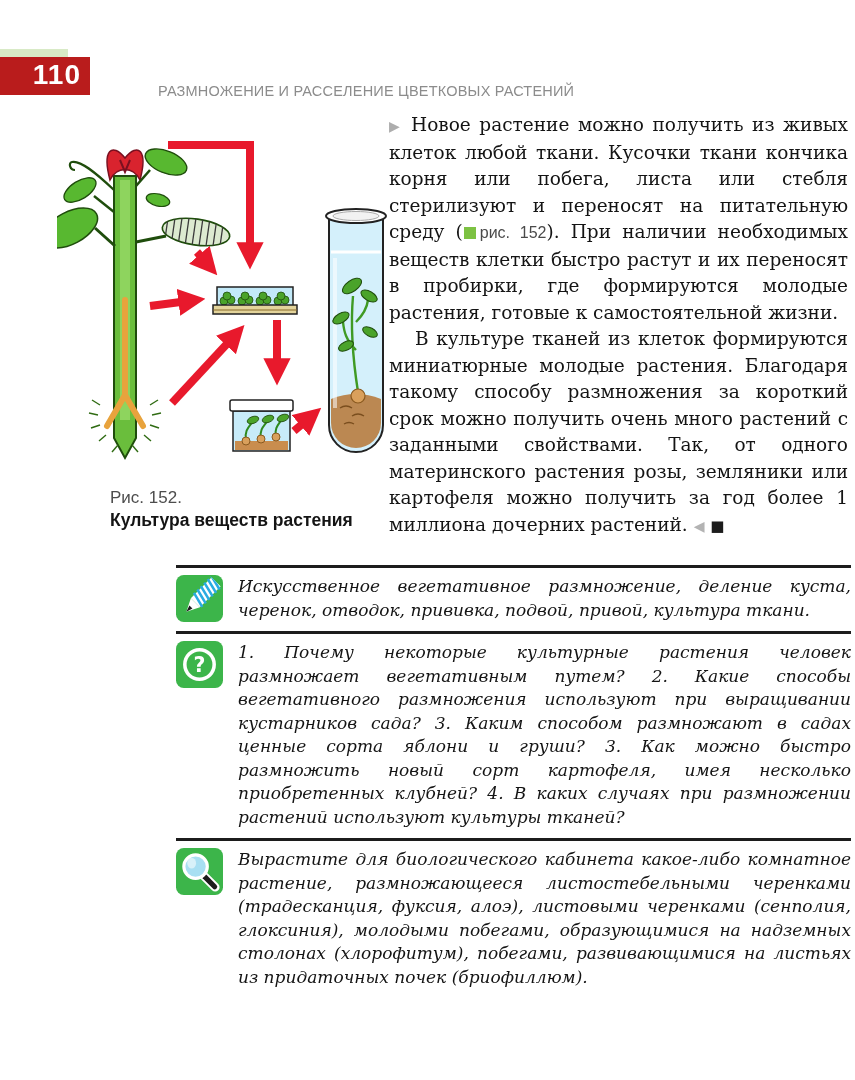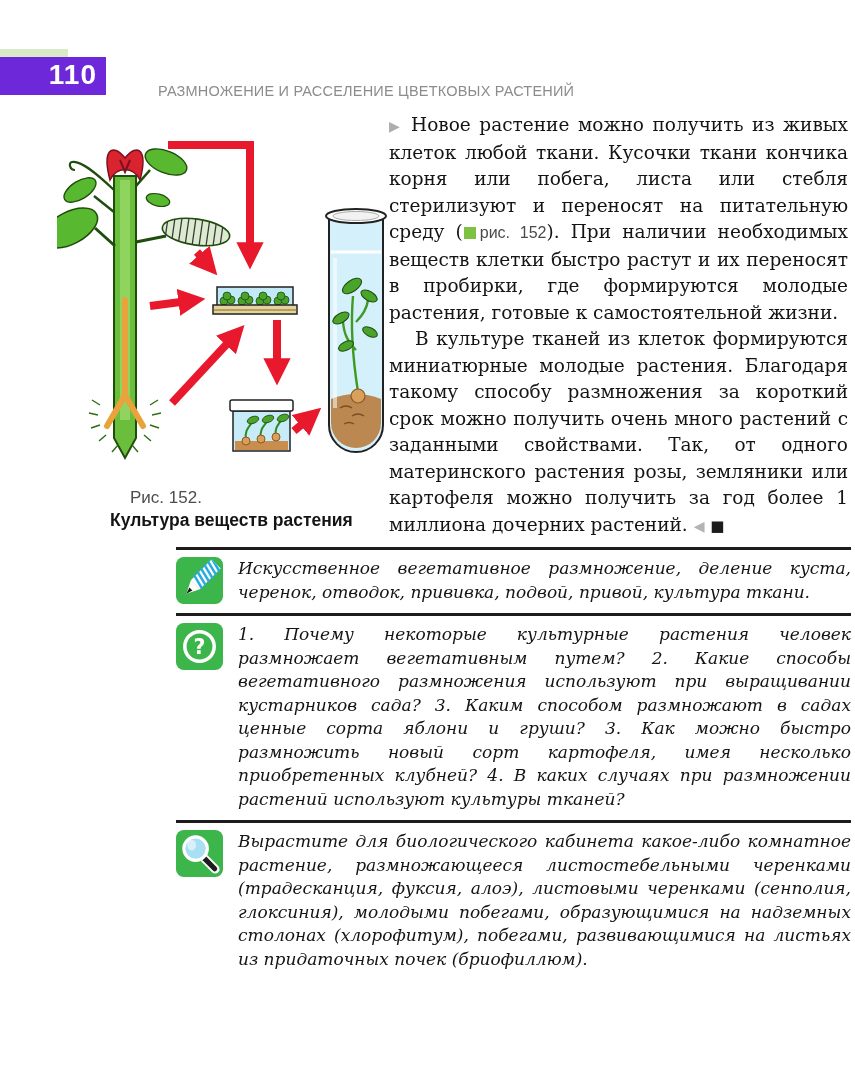--- a/index.html
+++ b/index.html
@@ -1,48 +1,48 @@
 <!DOCTYPE html>
 <html><head>
 <meta charset="utf-8">
 <style>
   html,body{margin:0;padding:0;background:#e8e8e8;}
   .page{position:relative;width:855px;height:1080px;background:#ffffff;overflow:hidden;
         font-family:"Liberation Sans",sans-serif;}
 
   
   .pagenum-strip{position:absolute;left:0;top:49px;width:68px;height:13px;background:#d8eac6;}
-  .pagenum-box{position:absolute;left:0;top:57px;width:106px;height:38px;background:#6d28d9;}
+  .pagenum-box{position:absolute;left:0;top:57px;width:90px;height:38px;background:#b91c1c;}
   .pagenum-box span{position:absolute;right:9px;top:2px;color:#ffffff;font-weight:bold;
         font-size:28px;letter-spacing:1px;font-family:"Liberation Sans",sans-serif;}
   .running-header{position:absolute;left:114px;top:83px;font-size:14.5px;color:#8c8c8c;
         letter-spacing:.2px;white-space:nowrap;margin-left:44px;}
 
   
   .figure-wrap{position:absolute;left:57px;top:115px;width:333px;height:365px;}
   .figure-caption{position:absolute;left:110px;top:487px;width:280px;line-height:22px;}
-  .fig-label{font-size:17px;color:#4d4d4d;margin-left:20px;}
+  .fig-label{font-size:17px;color:#4d4d4d;}
   .fig-title{font-size:17.5px;font-weight:bold;color:#141414;}
 
   
   .body-col{position:absolute;left:389px;top:112px;width:459px;
         font-family:"DejaVu Serif","Liberation Serif",serif;font-size:18.5px;
         line-height:26.5px;color:#141414;text-align:justify;}
   .body-col p{margin:0;}
   .body-col p.indent{text-indent:26px;}
   .marker{font-family:"DejaVu Sans",sans-serif;font-size:14px;}
   .tri-start{color:#adadad;}
   .tri-end{color:#b3b3b3;}
   .sq-end{color:#1c1c1c;font-size:15px;}
   .figsq{display:inline-block;width:12px;height:12px;background:#7dc243;margin:0 4px 0 1px;
         vertical-align:-1px;}
   .figref-text{font-family:"Liberation Sans",sans-serif;font-size:16px;color:#4a4a4a;}
 
   
-  .sections{position:absolute;left:176px;top:547px;width:675px;}
+  .sections{position:absolute;left:176px;top:565px;width:675px;}
   .section{border-top:3px solid #1c1c1c;padding:7px 0 9px 0;display:flex;align-items:flex-start;}
   .section .ic{flex:none;width:47px;height:47px;margin-right:15px;}
   .section .txt{flex:1;font-family:"DejaVu Serif","Liberation Serif",serif;font-style:italic;
         font-size:17px;line-height:23.5px;color:#141414;text-align:justify;}
 </style>
 </head>
 <body>
 
 <div class="page">
 

